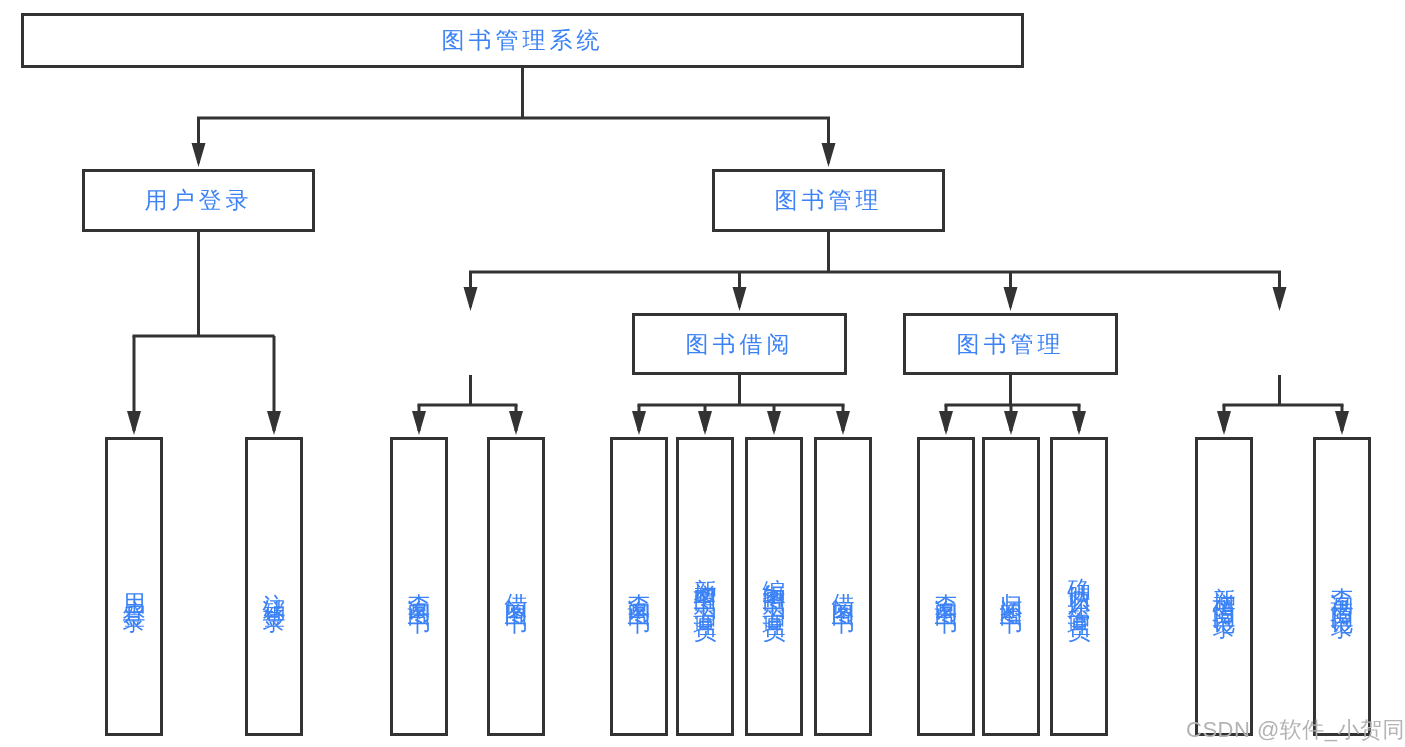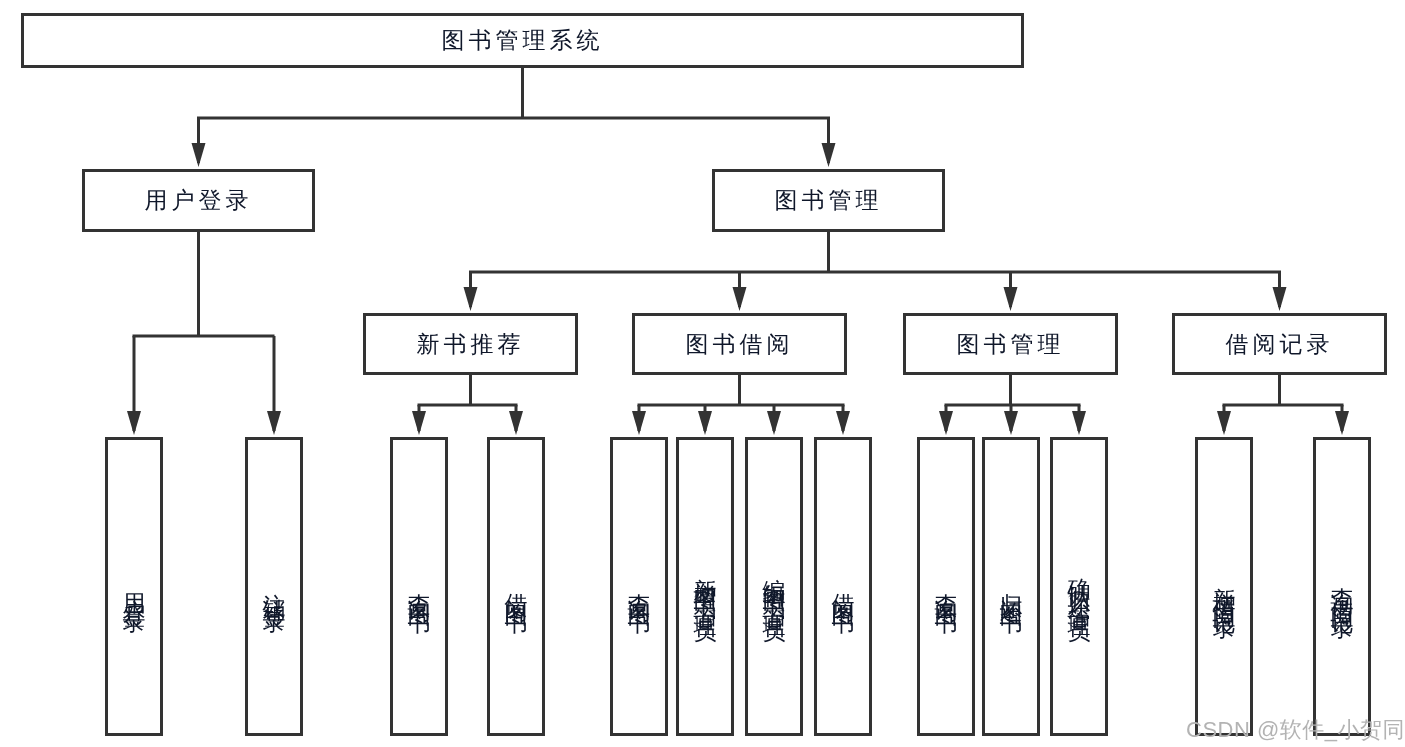--- a/index.html
+++ b/index.html
@@ -18,21 +18,21 @@
     pointer-events: none;
   }
   .node {
     position: absolute;
     box-sizing: border-box;
     border: 3px solid #333333;
     background: #ffffff;
     display: flex;
     align-items: center;
     justify-content: center;
-    color: #0f172a;
+    color: #3b82f6;
   }
   .h-node { font-size: 23px; letter-spacing: 4px; white-space: nowrap; }
   .root-node  { left: 21px;  top: 13px;  width: 1003px; height: 55px; }
   .lvl2-node  { top: 169px; width: 233px; height: 63px; }
   .lvl3-node  { top: 313px; width: 215px; height: 62px; }
   .leaf-node  { top: 437px; width: 58px;  height: 299px; }
   .leaf-node .v-text {
     writing-mode: vertical-rl;
     text-orientation: mixed;
     font-size: 23px;
@@ -109,31 +109,25 @@
     <span>图书管理系统</span>
   </div>
 
   <div class="node lvl2-node h-node" style="left:82px;">
     <span>用户登录</span>
   </div>
   <div class="node lvl2-node h-node" style="left:712px;">
     <span>图书管理</span>
   </div>
 
-  <div class="node lvl3-node h-node" style="left:363px;">
-    <span>新书推荐</span>
-  </div>
   <div class="node lvl3-node h-node" style="left:632px;text-align:center;">
     <span>图书借阅</span>
   </div>
   <div class="node lvl3-node h-node" style="left:903px;">
     <span>图书管理</span>
-  </div>
-  <div class="node lvl3-node h-node" style="left:1172px;">
-    <span>借阅记录</span>
   </div>
 
   <div class="node leaf-node" style="left:105px;">
     <span class="v-text">用户登录</span>
   </div>
   <div class="node leaf-node" style="left:245px;">
     <span class="v-text">注销登录</span>
   </div>
 
   <div class="node leaf-node" style="left:390px;">

